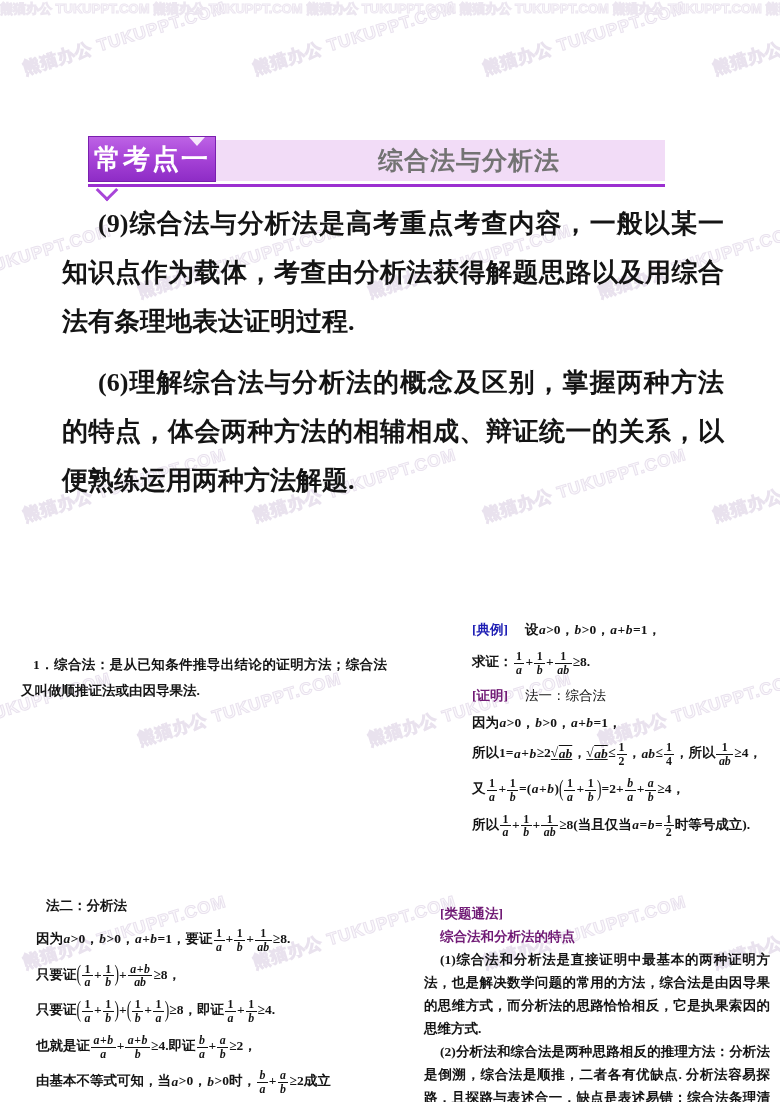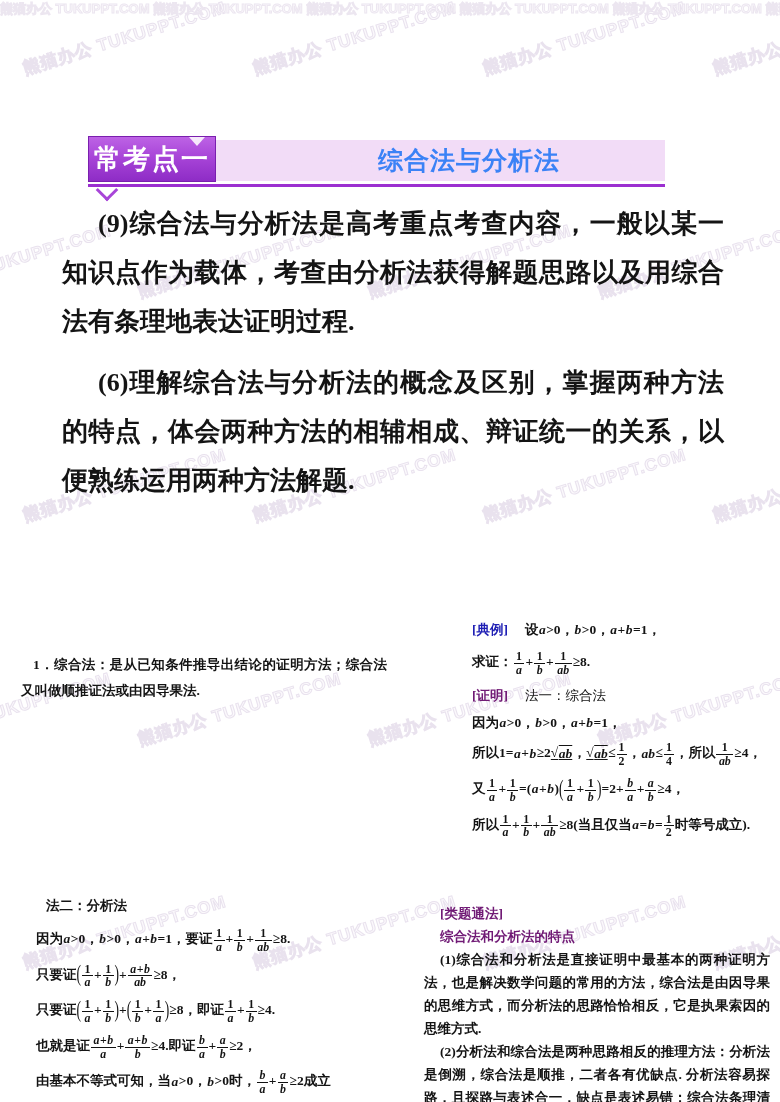--- a/index.html
+++ b/index.html
@@ -22,21 +22,21 @@
          font-family:"Liberation Sans","DejaVu Sans",sans-serif;font-weight:700;
          font-size:27px;color:#ffffff;text-align:center;line-height:44px;letter-spacing:2px;}
   .badge-notch{position:absolute;right:10px;top:0;width:0;height:0;
          border-left:8px solid transparent;border-right:8px solid transparent;
          border-top:9px solid #f6e9fb;}
   .chev{position:absolute;left:99px;top:182px;width:13px;height:13px;
         border-right:3px solid #a845d8;border-bottom:3px solid #a845d8;
         transform:rotate(45deg);background:transparent;}
   .htitle{position:absolute;left:241px;top:140px;width:456px;height:41px;line-height:41px;
           text-align:center;font-family:"Liberation Sans","DejaVu Sans",sans-serif;
-          font-weight:700;font-size:25px;color:#3b82f6;letter-spacing:1px;}
+          font-weight:700;font-size:25px;color:#737373;letter-spacing:1px;}
   
   .intro{position:absolute;left:62px;top:199px;width:662px;font-size:26px;line-height:49px;
          font-weight:700;text-align:justify;}
   .intro p{margin:0 0 12px 0;text-indent:36px;}
   
   .block{position:absolute;font-size:13.5px;font-weight:600;}
   .defs{left:21px;top:652px;width:366px;line-height:26px;text-align:justify;}
   .defs p{margin:0;text-indent:12px;}
   .example{left:424px;top:622px;width:352px;margin-left:48px;}
   .method2{left:36px;top:898px;width:382px;}

